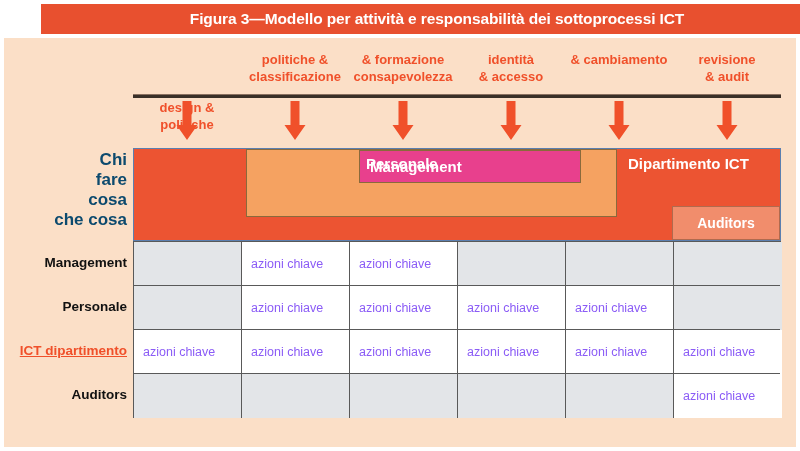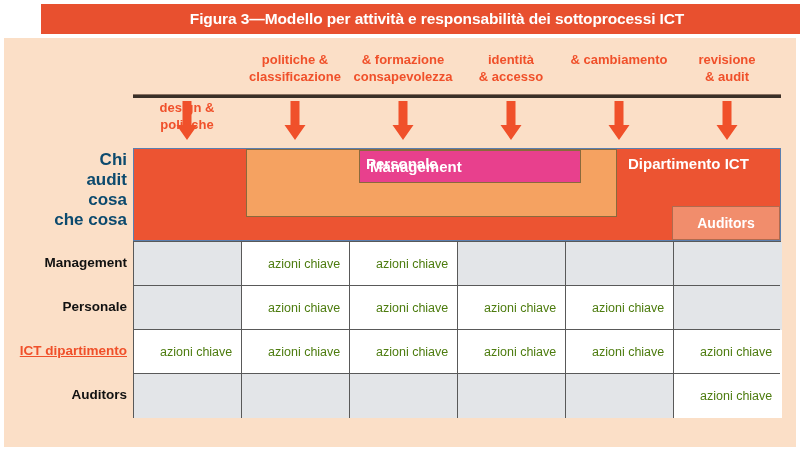--- a/index.html
+++ b/index.html
@@ -104,21 +104,21 @@
   .cell{
     position:absolute;top:0;height:100%;
     box-sizing:border-box;
     border-right:1px solid #595959;
     display:flex;align-items:center;
   }
   .cell.last{border-right:none;}
   .cell.empty{background:#E3E5E8;}
   .cell.filled{background:#ffffff;}
   .cell-text{
-    color:#4d7c0f;font-size:12.5px;padding-left:26px;white-space:nowrap;
+    color:#8b5cf6;font-size:12.5px;padding-left:9px;white-space:nowrap;
   }
   .row-sep{
     position:absolute;left:0;width:100%;height:1px;background:#595959;
   }
   
   .row-label{
     position:absolute;left:0px;width:123px;
     text-align:right;
     font-weight:bold;font-size:13.5px;
     color:#111111;
@@ -180,21 +180,21 @@
         <div class="arrow" style="left: 604px;"><svg width="22" height="40" viewBox="0 0 22 40">
             <polygon points="6.5,0 15.5,0 15.5,24 21.5,24 11,39 0.5,24 6.5,24" fill="#F0502A"></polygon>
           </svg></div>
         <div class="arrow" style="left: 712px;"><svg width="22" height="40" viewBox="0 0 22 40">
             <polygon points="6.5,0 15.5,0 15.5,24 21.5,24 11,39 0.5,24 6.5,24" fill="#F0502A"></polygon>
           </svg></div>
       </div>
 
     <div id="side-caption">
         <span>Chi</span>
-        <span>audit</span>
+        <span>fare</span>
         <span>cosa</span>
         <span>che cosa</span>
       </div>
 
     <div id="band">
       <div id="ict-label">Dipartimento ICT</div>
       <div id="pers-box">
         <div id="mgmt-box">
           <div id="mgmt-label">Management</div>
         </div>

